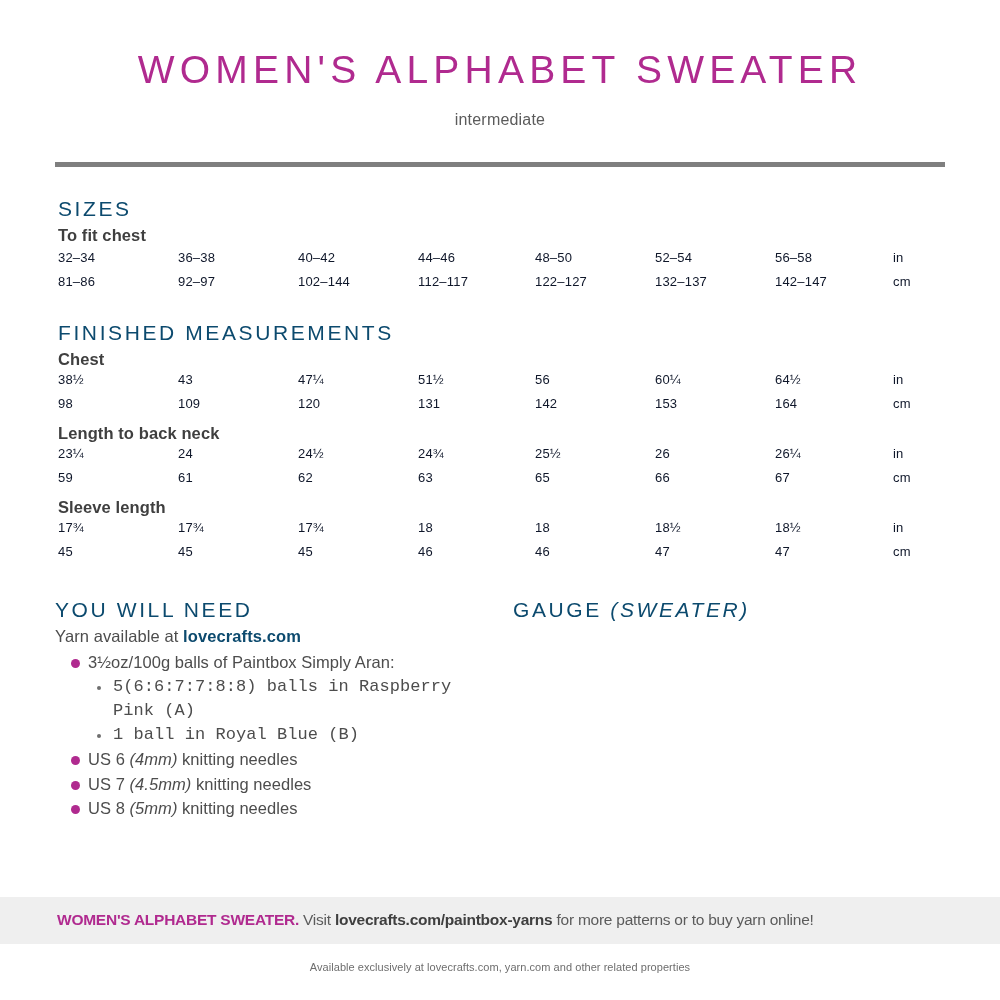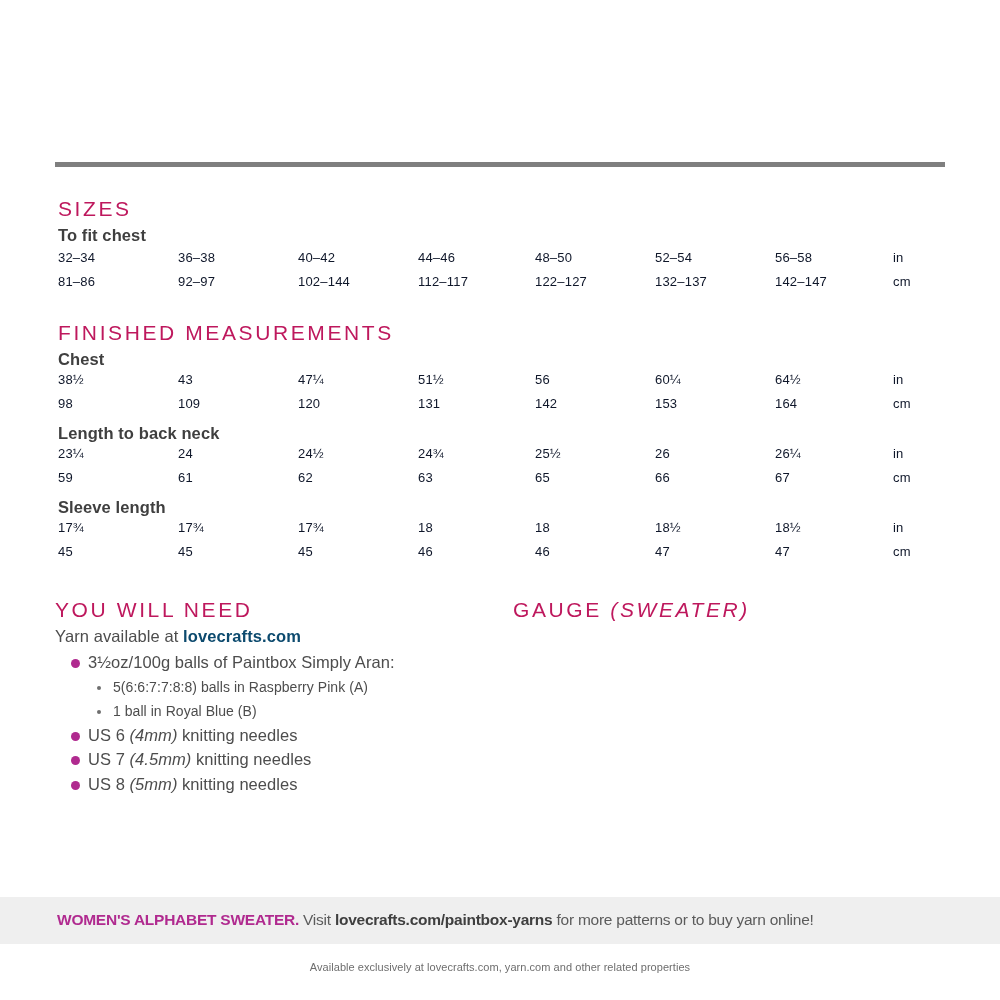--- a/index.html
+++ b/index.html
@@ -57,21 +57,21 @@
 
   
   .content {
     position: absolute;
     left: 0;
     top: 196px;
     width: 1000px;
   }
 
   .section-heading {
-    color: #be185d;
+    color: #0c4a6e;
     font-size: 21px;
     letter-spacing: 2.6px;
     font-weight: 400;
     margin: 0 0 2px 0;
     line-height: 1.25;
   }
   .section-heading .ital {
     font-style: italic;
   }
 
@@ -155,23 +155,24 @@
     background: #b02a8f;
   }
   ul.sub-list {
     list-style: none;
     margin: 0;
     padding: 0;
   }
   ul.sub-list > li {
     position: relative;
     padding-left: 25px;
-    font-size: 14px;
+    font-size: 17px;
     line-height: 24.3px;
     color: #4d4d4d;
+    font-family: Liberation Mono, monospace;
   }
   ul.sub-list > li > .dot-sm {
     position: absolute;
     left: 9px;
     top: 11px;
     width: 4px;
     height: 4px;
     border-radius: 50%;
     background: #6e6e6e;
   }
@@ -220,20 +221,24 @@
     font-size: 11px;
     color: #6e6e6e;
     letter-spacing: 0.05px;
   }
 </style>
 </head>
 <body>
 
 <div class="page">
 
+  <div class="header">
+    <h1 class="doc-title">WOMEN'S ALPHABET SWEATER</h1>
+    <div class="doc-subtitle">intermediate</div>
+  </div>
 
   <div class="rule"></div>
 
   <div class="content">
 
     <div class="block-sizes">
       <div class="section-heading">SIZES</div>
       <div class="sub-heading">To fit chest</div>
 
       <div class="group">

